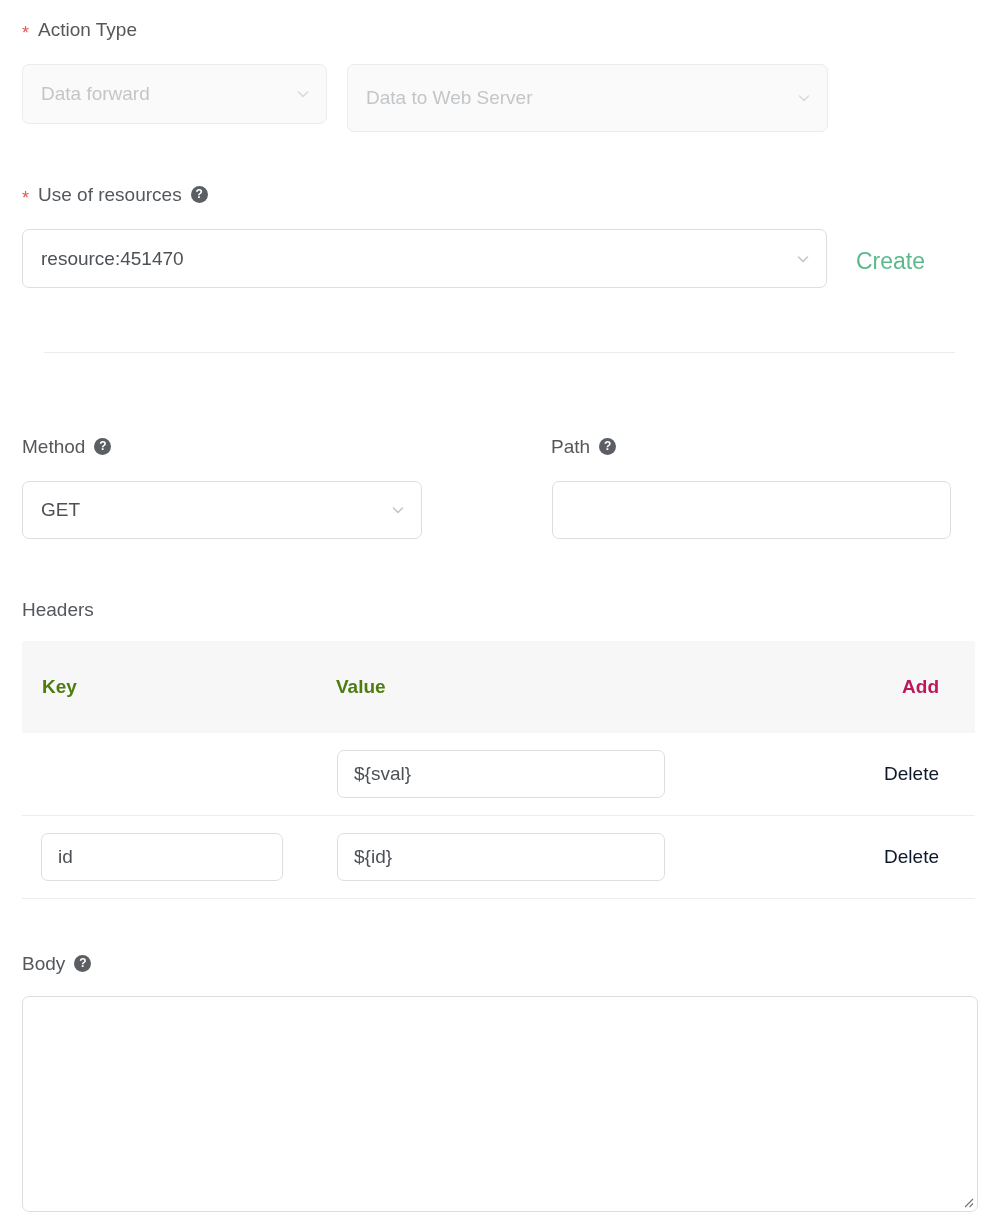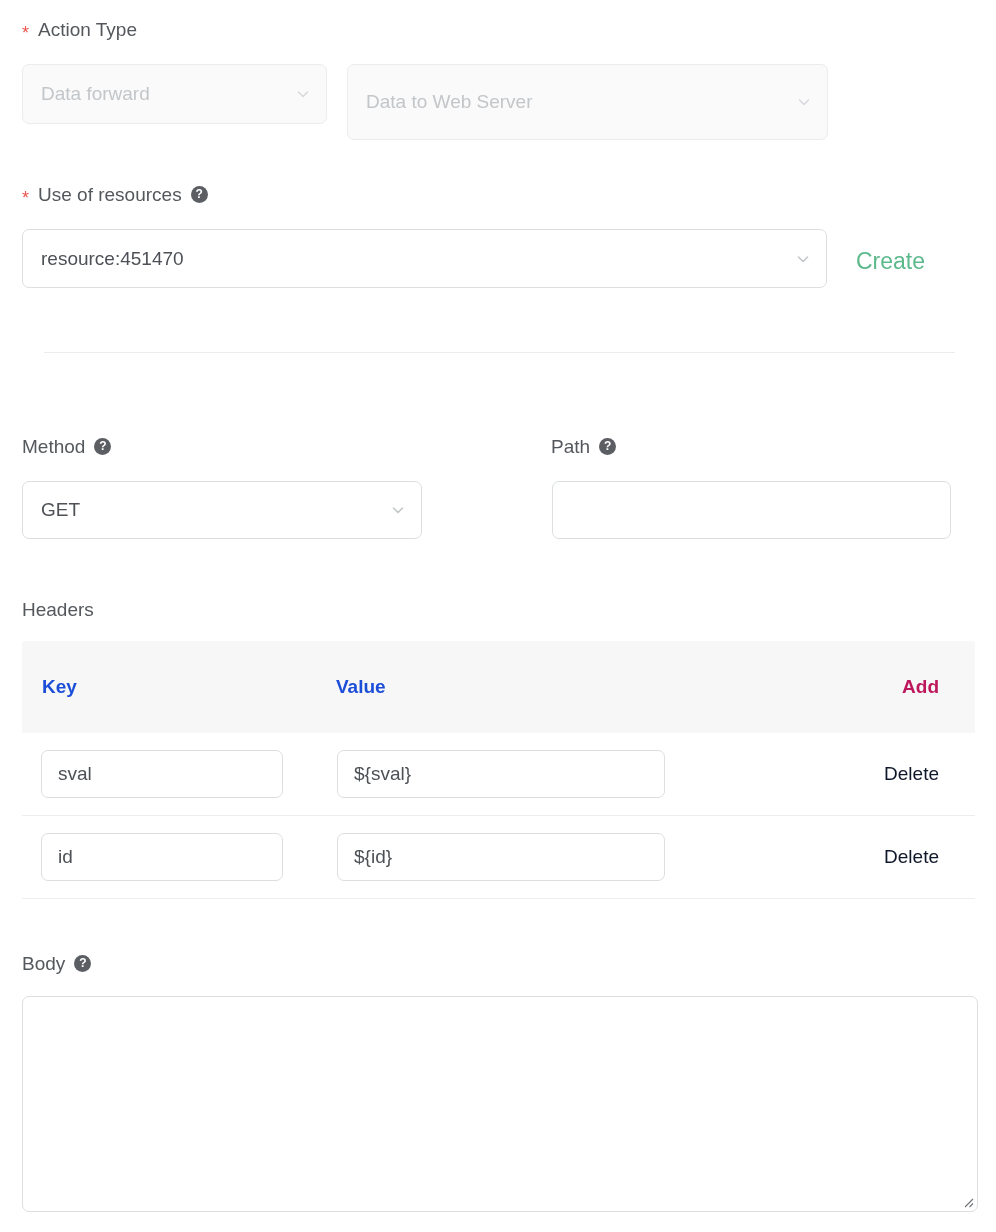--- a/index.html
+++ b/index.html
@@ -122,21 +122,21 @@
     height: 92px;
     border-radius: 3px 3px 0 0;
     position: relative;
   }
   .tbl-head .th {
     position: absolute;
     top: 50%;
     transform: translateY(-50%);
     font-size: 19px;
     font-weight: bold;
-    color: #1d4ed8;
+    color: #4d7c0f;
     white-space: nowrap;
   }
   .th.col-key   { left: 20px; }
   .th.col-value { left: 314px; }
   .th.col-add   { right: 36px; color: #be185d; }
 
   .tbl-row {
     position: relative;
     height: 82px;
     border-bottom: 1px solid #ededed;
@@ -204,21 +204,21 @@
     <span>Action Type</span>
   </div>
 
   <div class="sel disabled" style="left:22px; top:64px; width:305px; height:60px;">
     <span class="sel-text">Data forward</span>
     <svg class="chev" viewBox="0 0 18 18">
       <path d="M4.5 7 L9 11.5 L13.5 7"></path>
     </svg>
   </div>
 
-  <div class="sel disabled" style="left:347px; top:64px; width:481px; height:76px;justify-content:flex-end;">
+  <div class="sel disabled" style="left:347px; top:64px; width:481px; height:68px;justify-content:flex-end;">
     <span class="sel-text">Data to Web Server</span>
     <svg class="chev" viewBox="0 0 18 18">
       <path d="M4.5 7 L9 11.5 L13.5 7"></path>
     </svg>
   </div>
 
   <div class="field-label" style="position:absolute; left:22px; top:185px;">
     <span class="req-star">*</span>
     <span>Use of resources</span>
     <span class="help-icon">
@@ -267,23 +267,20 @@
   </div>
 
   <div class="tbl">
     <div class="tbl-head">
       <div class="th col-key">Key</div>
       <div class="th col-value">Value</div>
       <div class="th col-add">Add</div>
     </div>
 
     <div class="tbl-row">
-      <div class="cell-inp key-inp">
-        <span>sval</span>
-      </div>
       <div class="cell-inp value-inp">
         <span>${sval}</span>
       </div>
       <div class="row-action">Delete</div>
     </div>
 
     <div class="tbl-row">
       <div class="cell-inp key-inp">
         <span>id</span>
       </div>

